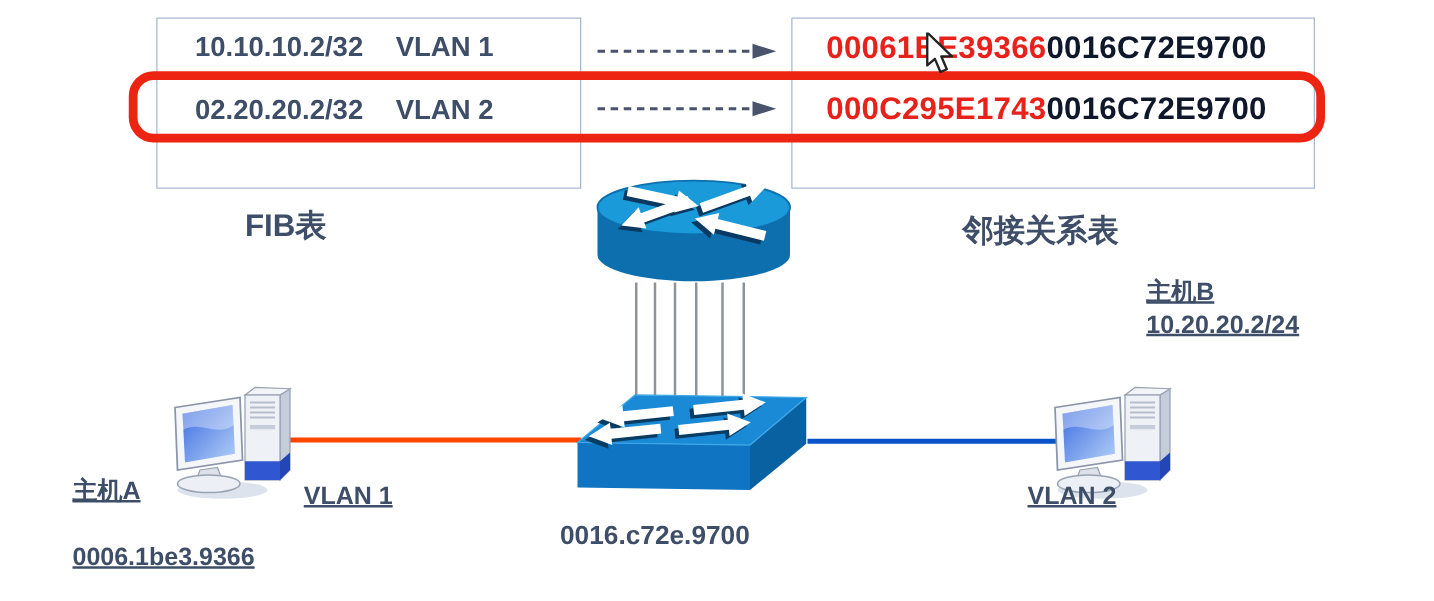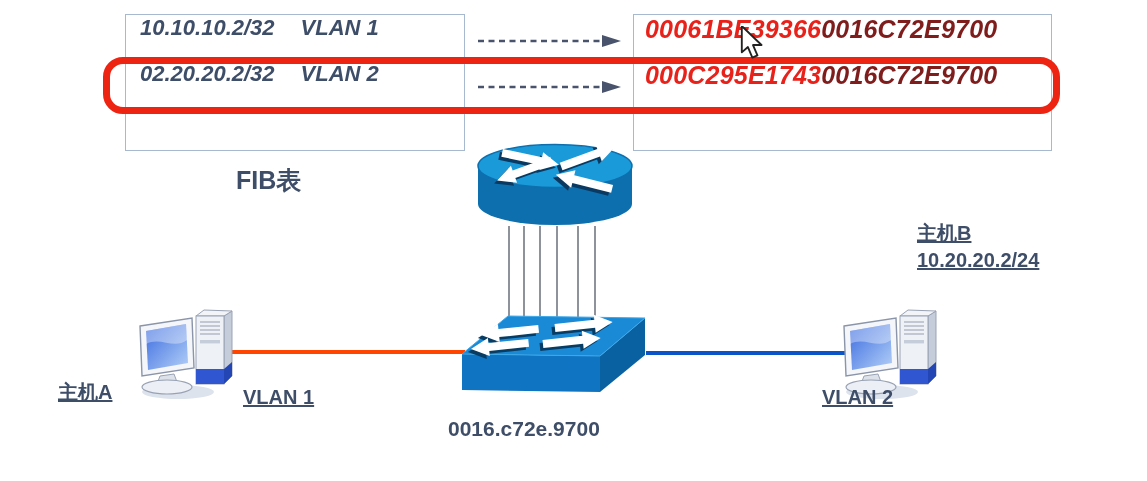--- a/index.html
+++ b/index.html
@@ -5,36 +5,36 @@
   html,body{margin:0;padding:0;background:#ffffff;}
   #canvas{
     position:relative;width:1147px;height:481px;background:#ffffff;overflow:hidden;
     font-family:"Liberation Sans","DejaVu Sans",sans-serif;font-weight:bold;color:#3e4e68;
   }
   .abs{position:absolute;}
   
   .tbl{position:absolute;top:14px;height:137px;border:1px solid #a6b9d0;box-sizing:border-box;background:#fff;}
   #fib-table{left:125px;width:340px;}
   #adj-table{left:633px;width:419px;}
-  .trow{position:absolute;left:0;right:0;display:flex;font-style:italic;}
+  .trow{position:absolute;left:16px;right:0;display:flex;align-items:center;}
   .trow.r1{top:0;height:46px;}
   .trow.r2{top:46px;height:53px;}
   #fib-table .trow{padding-left:14px;font-size:22px;}
   #fib-table .vlan{margin-left:26px;}
   #adj-table .trow{padding-left:11px;font-size:25px;letter-spacing:0.2px;white-space:nowrap;}
   .mac-red{color:#e8221a;}
-  .mac-dark{color:#7f1d1d;}
+  .mac-dark{color:#0f172a;}
   
   #highlight-box{
     left:103px;top:57px;width:957px;height:57px;border:7px solid #ee2413;
     border-radius:20px;box-sizing:border-box;background:transparent;pointer-events:none;
   }
   
   .lbl{position:absolute;white-space:nowrap;}
-  #fib-label{left:196px;top:164px;font-size:25px;margin-left:40px;}
+  #fib-label{left:196px;top:164px;font-size:25px;}
   #adj-label{left:770px;top:168px;font-size:25px;}
   #switch-mac{left:448px;top:417px;font-size:21px;}
   .hostlbl{font-size:20px;text-decoration:underline;}
   #hostA-name{left:58px;top:379px;}
   #hostA-ip{left:58px;top:407px;}
   #hostA-mac{left:58px;top:435px;}
   #vlan1-label{left:243px;top:386px;}
   #hostB-name{left:917px;top:220px;}
   #hostB-ip{left:917px;top:249px;text-align:right;}
   #hostB-mac{left:915px;top:279px;}
@@ -107,20 +107,21 @@
   <svg class="abs" style="left:476px;top:34px" width="146" height="14">
       <use href="#dashed-arrow"></use>
     </svg>
   <svg class="abs" style="left:476px;top:80px" width="146" height="14">
       <use href="#dashed-arrow"></use>
     </svg>
 
   <div id="highlight-box" class="abs"></div>
 
   <div id="fib-label" class="lbl">FIB表</div>
+  <div id="adj-label" class="lbl">邻接关系表</div>
 
   <div class="vline" style="left:508px"></div>
   <div class="vline" style="left:523px"></div>
   <div class="vline" style="left:539px"></div>
   <div class="vline" style="left:556px"></div>
   <div class="vline" style="left:577px"></div>
   <div class="vline" style="left:594px"></div>
 
   <svg class="abs" style="left:470px;top:138px" width="168" height="92" viewBox="0 0 168 92">
     <path d="M8,28 L8,66 A77,21 0 0,0 162,66 L162,28 Z" fill="#0d6fae"></path>
@@ -197,20 +198,21 @@
   </svg>
 
   <svg class="abs" style="left:136px;top:306px" width="104" height="96">
       <use href="#pc-icon"></use>
     </svg>
   <svg class="abs" style="left:840px;top:306px" width="104" height="96">
       <use href="#pc-icon"></use>
     </svg>
 
   <div id="hostA-name" class="lbl hostlbl">主机A</div>
+  <div id="hostA-mac" class="lbl hostlbl">0006.1be3.9366</div>
   <div id="vlan1-label" class="lbl hostlbl">VLAN 1</div>
   <div id="hostB-name" class="lbl hostlbl">主机B</div>
   <div id="hostB-ip" class="lbl hostlbl">10.20.20.2/24</div>
   <div id="vlan2-label" class="lbl hostlbl">VLAN 2</div>
   <div id="switch-mac" class="lbl">0016.c72e.9700</div>
 
   <svg class="abs" style="left:740px;top:26px" width="24" height="34" viewBox="0 0 14 20">
     <path d="M1,0 L1,15.5 L4.6,12.4 L7.2,18.6 L10.2,17.3 L7.6,11.2 L12.6,11.2 Z" fill="#ffffff" stroke="#222222" stroke-width="1.1" stroke-linejoin="round"></path>
   </svg>
 

